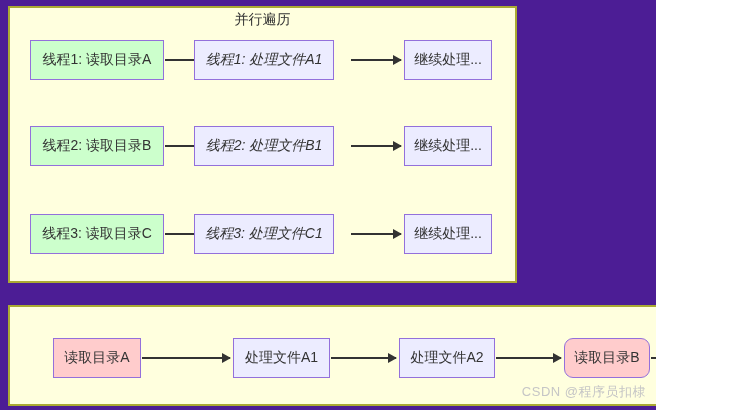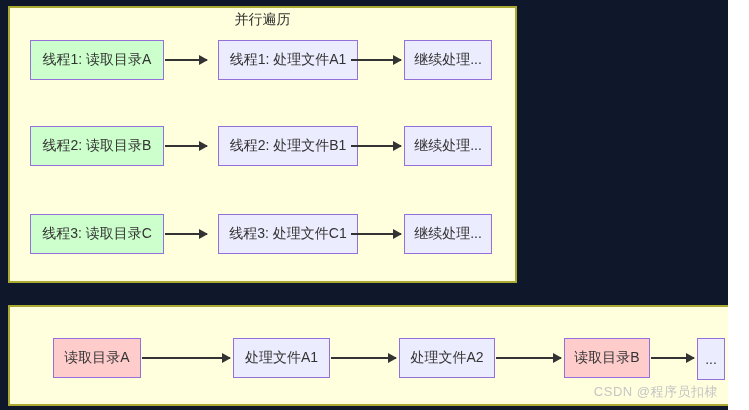--- a/index.html
+++ b/index.html
@@ -3,23 +3,23 @@
 <meta charset="utf-8">
 <style>
   html, body {
     margin: 0;
     padding: 0;
     background: #ffffff;
     font-family: "Liberation Sans", "DejaVu Sans", sans-serif;
   }
   #stage {
     position: relative;
-    width: 728px;
+    width: 656px;
     height: 410px;
-    background: #0f172a;
+    background: #4c1d95;
     overflow: hidden;
   }
   .subgraph {
     position: absolute;
     background: #ffffde;
     border: 2px solid #aaaa33;
     box-sizing: border-box;
   }
   #parallel-group { left: 8px; top: 6px; width: 509px; height: 277px; }
   #serial-group   { left: 8px; top: 305px; width: 733px; height: 101px; }
@@ -43,21 +43,21 @@
     font-size: 14px;
     color: #333333;
     white-space: nowrap;
   }
   .node-green  { background: #ccffcc; }
   .node-purple { background: #ECECFF; }
   .node-pink   { background: #ffcccc; }
 
   
   .p-read     { left: 20px;  width: 134px; text-align: center; }
-  .p-process  { left: 208px; width: 140px; }
+  .p-process  { left: 184px; width: 140px; font-style: italic; }
   .p-continue { left: 394px; width: 88px;  }
   .row-0 .node { top: 32px;  }
   .row-1 .node { top: 118px; }
   .row-2 .node { top: 206px; }
 
   .arrow {
     position: absolute;
     height: 2px;
     background: #333333;
   }
@@ -77,21 +77,21 @@
   .row-2 .arrow { top: 225px; }
   .p-arrow-1 { left: 155px; width: 42px; }
   .p-arrow-2 { left: 341px; width: 50px; }
 
   
   #serial-group .node  { top: 31px; }
   #serial-group .arrow { top: 50px; }
   .s-node-0 { left: 43px;  width: 88px; }
   .s-node-1 { left: 223px; width: 97px; }
   .s-node-2 { left: 389px; width: 96px; }
-  .s-node-3 { left: 554px; width: 86px; }
+  .s-node-3 { left: 554px; width: 86px; border-radius: 9px; }
   .s-node-4 { left: 687px; width: 28px; height: 42px; }
   .s-arrow-0 { left: 132px; width: 88px; }
   .s-arrow-1 { left: 321px; width: 65px; }
   .s-arrow-2 { left: 486px; width: 65px; }
   .s-arrow-3 { left: 641px; width: 43px; }
 
   #watermark {
     position: absolute;
     right: 10px;
     top: 383px;

